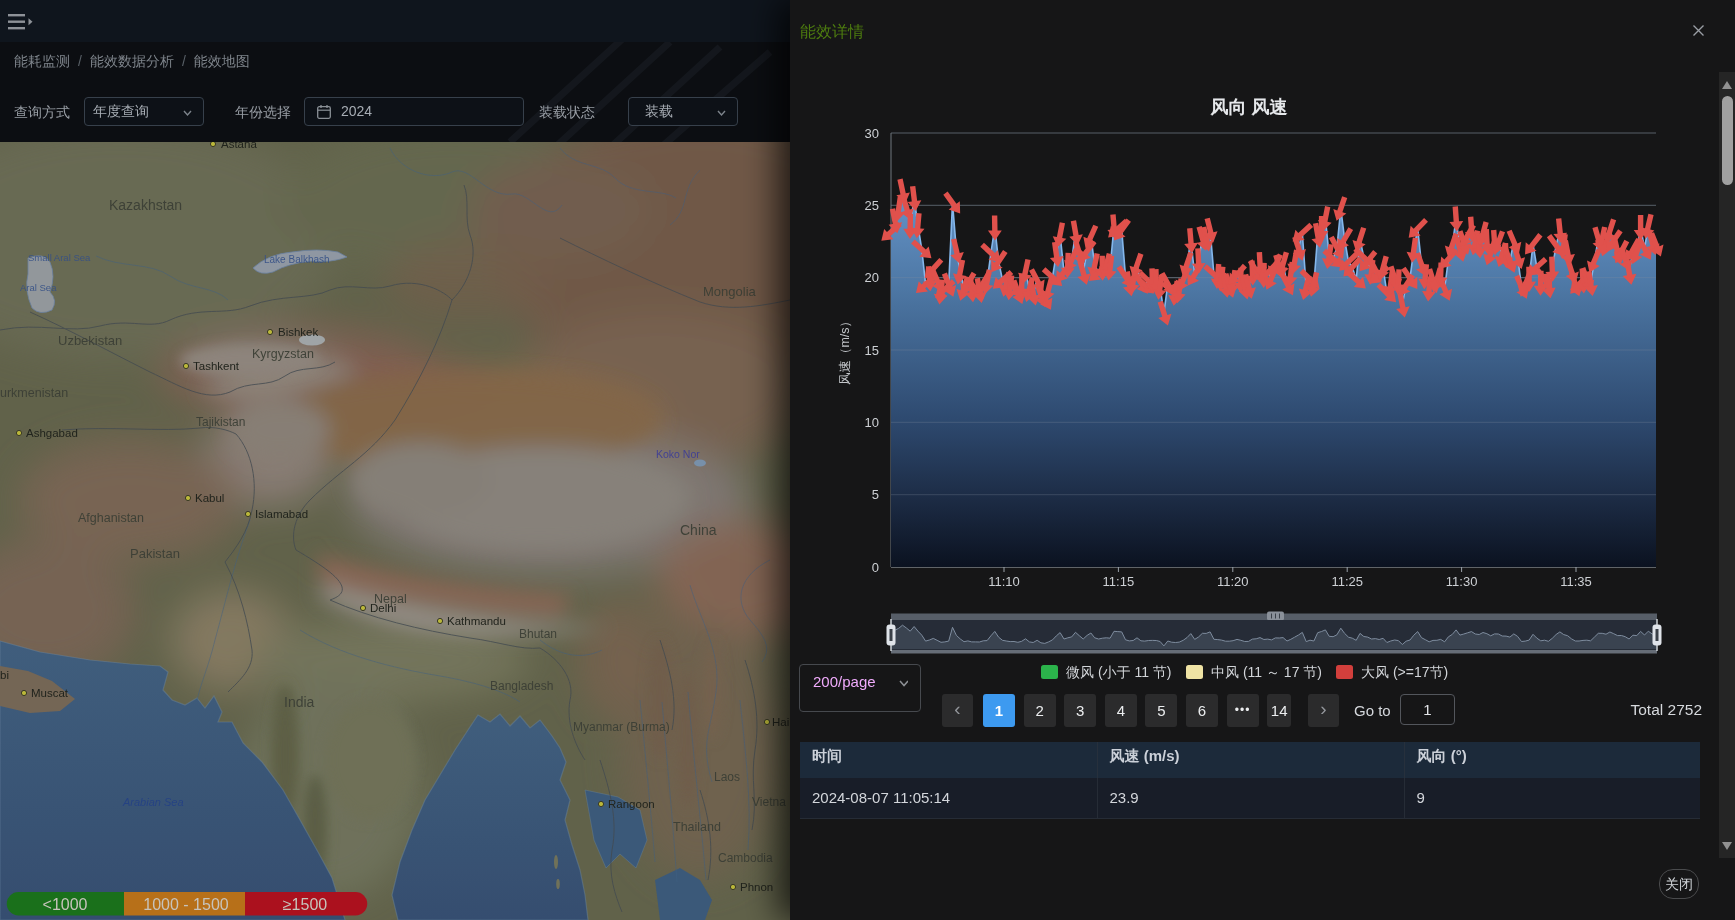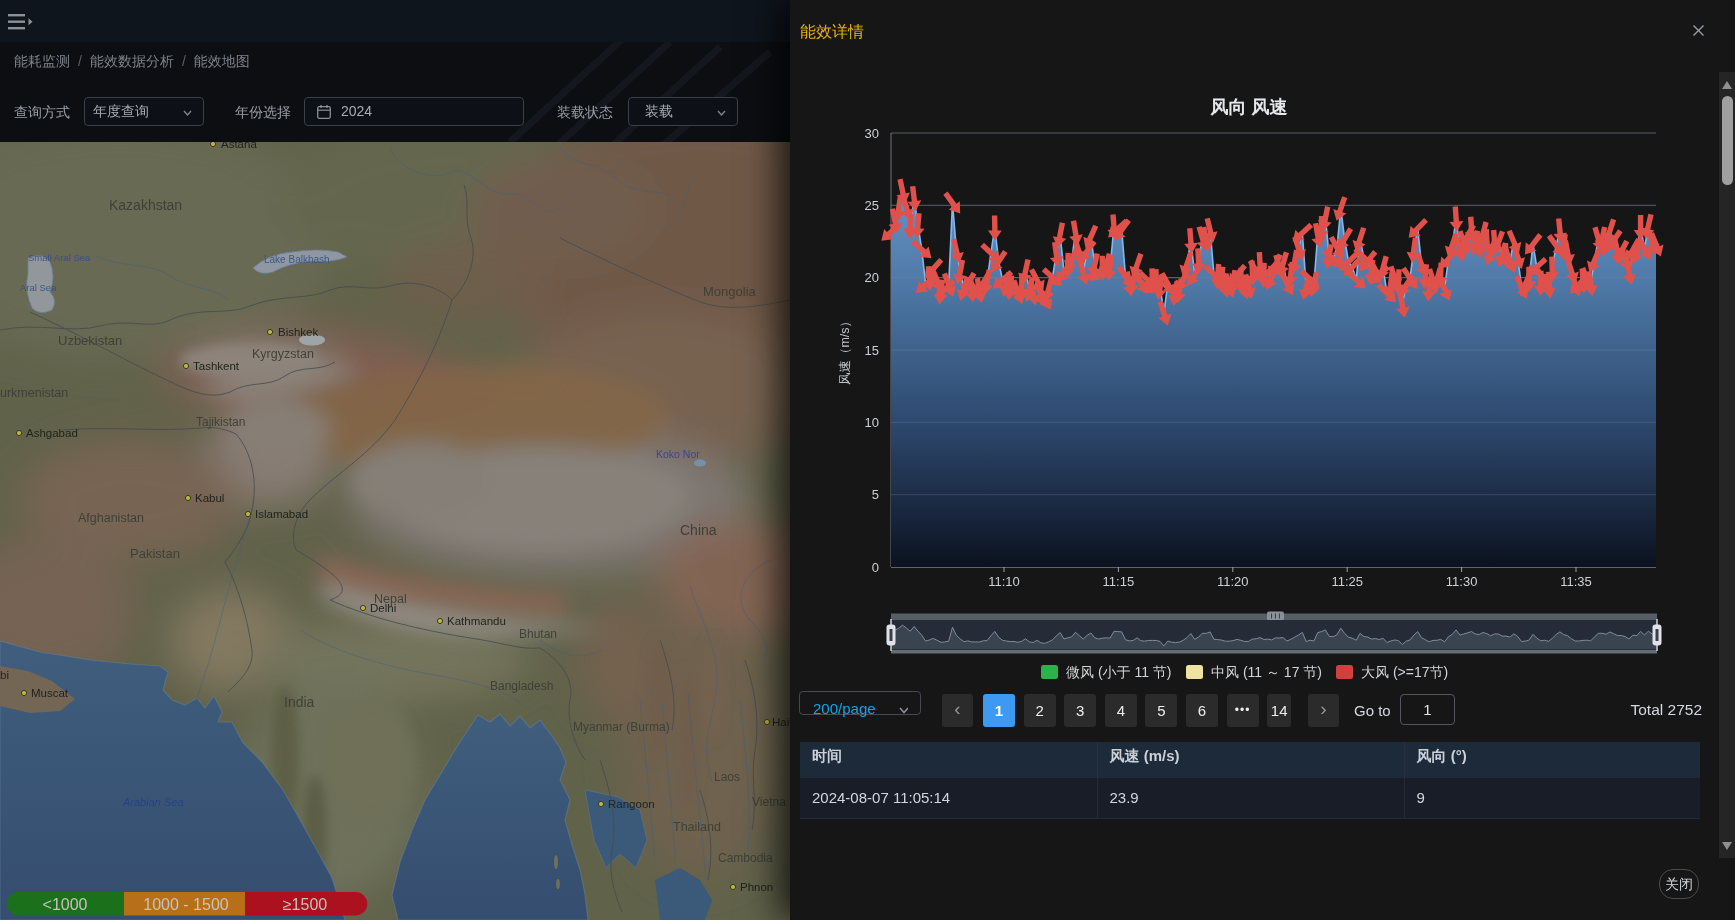--- a/index.html
+++ b/index.html
@@ -6,25 +6,25 @@
 .abs{position:absolute}
 #page{position:relative;width:1735px;height:920px;background:#0c0e12}
 #topbar{position:absolute;left:0;top:0;width:1735px;height:42px;background:#0f151d}
 #crumbs{position:absolute;left:14px;top:53px;font-size:14px;color:#7e848b}
 #crumbs .sep{color:#596067;margin:0 8px}
 .flabel{position:absolute;top:104px;font-size:14px;color:#999ea5}
 .fbox{position:absolute;top:97px;height:29px;border:1px solid #37404b;border-radius:4px;background:#0d1117;color:#a7adb4;font-size:14px;line-height:27px}
 .chev{position:absolute;top:11px;width:9px;height:9px}
 #mapwrap{position:absolute;left:0;top:142px;width:790px;height:778px;overflow:hidden}
 #drawer{position:absolute;left:790px;top:0;width:945px;height:920px;background:#161617;box-shadow:-12px 0 32px rgba(0,0,0,.72)}
-#dtitle{position:absolute;left:10px;top:22px;font-size:16px;color:#eab308}
+#dtitle{position:absolute;left:10px;top:22px;font-size:16px;color:#4d7c0f}
 #dclose{position:absolute;left:901px;top:23px;width:15px;height:15px}
 #chartsvg{position:absolute;left:0;top:0}
 .pgbtn{position:absolute;top:694px;height:33px;background:#2b2b2c;border-radius:3px;color:#ebedef;font-size:15px;text-align:center;line-height:33px}
-#pgsel{position:absolute;left:9px;top:691px;width:122px;height:24px;border:1px solid #46494e;border-radius:4px;color:#0ea5e9;font-size:15px;line-height:34px;padding-left:13px}
+#pgsel{position:absolute;left:9px;top:664px;width:122px;height:48px;border:1px solid #46494e;border-radius:4px;color:#f0abfc;font-size:15px;line-height:34px;padding-left:13px}
 #goto{position:absolute;left:564px;top:702px;font-size:15px;color:#d5d8dd}
 #gotobox{position:absolute;left:610px;top:694px;width:55px;height:31px;border:1px solid #53565c;border-radius:4px;color:#e2e4e8;font-size:15px;line-height:29px;text-align:center}
 #total{position:absolute;left:760px;top:701px;width:152px;text-align:right;font-size:15.5px;color:#d6d9dd}
 #tbl{position:absolute;left:10px;top:742px;width:900px;border-collapse:collapse;table-layout:fixed;font-size:15px}
 #tbl th{background:#1c2a3a;color:#ccd1d9;font-weight:bold;text-align:left;height:36px;padding:0 0 8px 12px;border-right:1px solid #27303c}
 #tbl th:last-child,#tbl td:last-child{border-right:none}
 #tbl td{color:#d3d6db;height:40px;padding:0 0 0 12px;border-right:1px solid #262c36;border-bottom:1px solid #262c36}
 #tbl tr.r1 td{background:#131a26}
 #tbl tr.r2 td{background:#181d28}
 #closebtn{position:absolute;left:869px;top:869px;width:40px;height:30px;border:1px solid #4a4b4d;border-radius:14px;color:#cfd3d7;font-size:14px;text-align:center;line-height:28px}
@@ -60,21 +60,21 @@
 </div>
 <div class="flabel" style="left:235px">年份选择</div>
 <div class="fbox" style="left:304px;width:220px;padding-left:36px">2024
  <svg class="abs" style="left:12px;top:7px" width="14" height="14">
   <rect x="0.7" y="1.7" width="12.6" height="11.6" rx="1.5" fill="none" stroke="#8a9096" stroke-width="1.3"></rect>
   <line x1="0.7" y1="5.2" x2="13.3" y2="5.2" stroke="#8a9096" stroke-width="1.2"></line>
   <line x1="4" y1="0" x2="4" y2="3" stroke="#8a9096" stroke-width="1.3"></line>
   <line x1="10" y1="0" x2="10" y2="3" stroke="#8a9096" stroke-width="1.3"></line>
  </svg>
 </div>
-<div class="flabel" style="left:557px">装载状态</div>
+<div class="flabel" style="left:539px">装载状态</div>
 <div class="fbox" style="left:628px;width:110px;padding-left:16px">装载
  <svg class="chev" style="left:88px">
         <path d="M1,2 L4.5,6 L8,2" stroke="#7d848c" stroke-width="1.4" fill="none"></path>
       </svg>
 </div>
 
 <div id="mapwrap">
 <svg width="790" height="778" viewBox="0 142 790 778">
 <defs>
  <filter id="b18" x="-40%" y="-40%" width="180%" height="180%">

